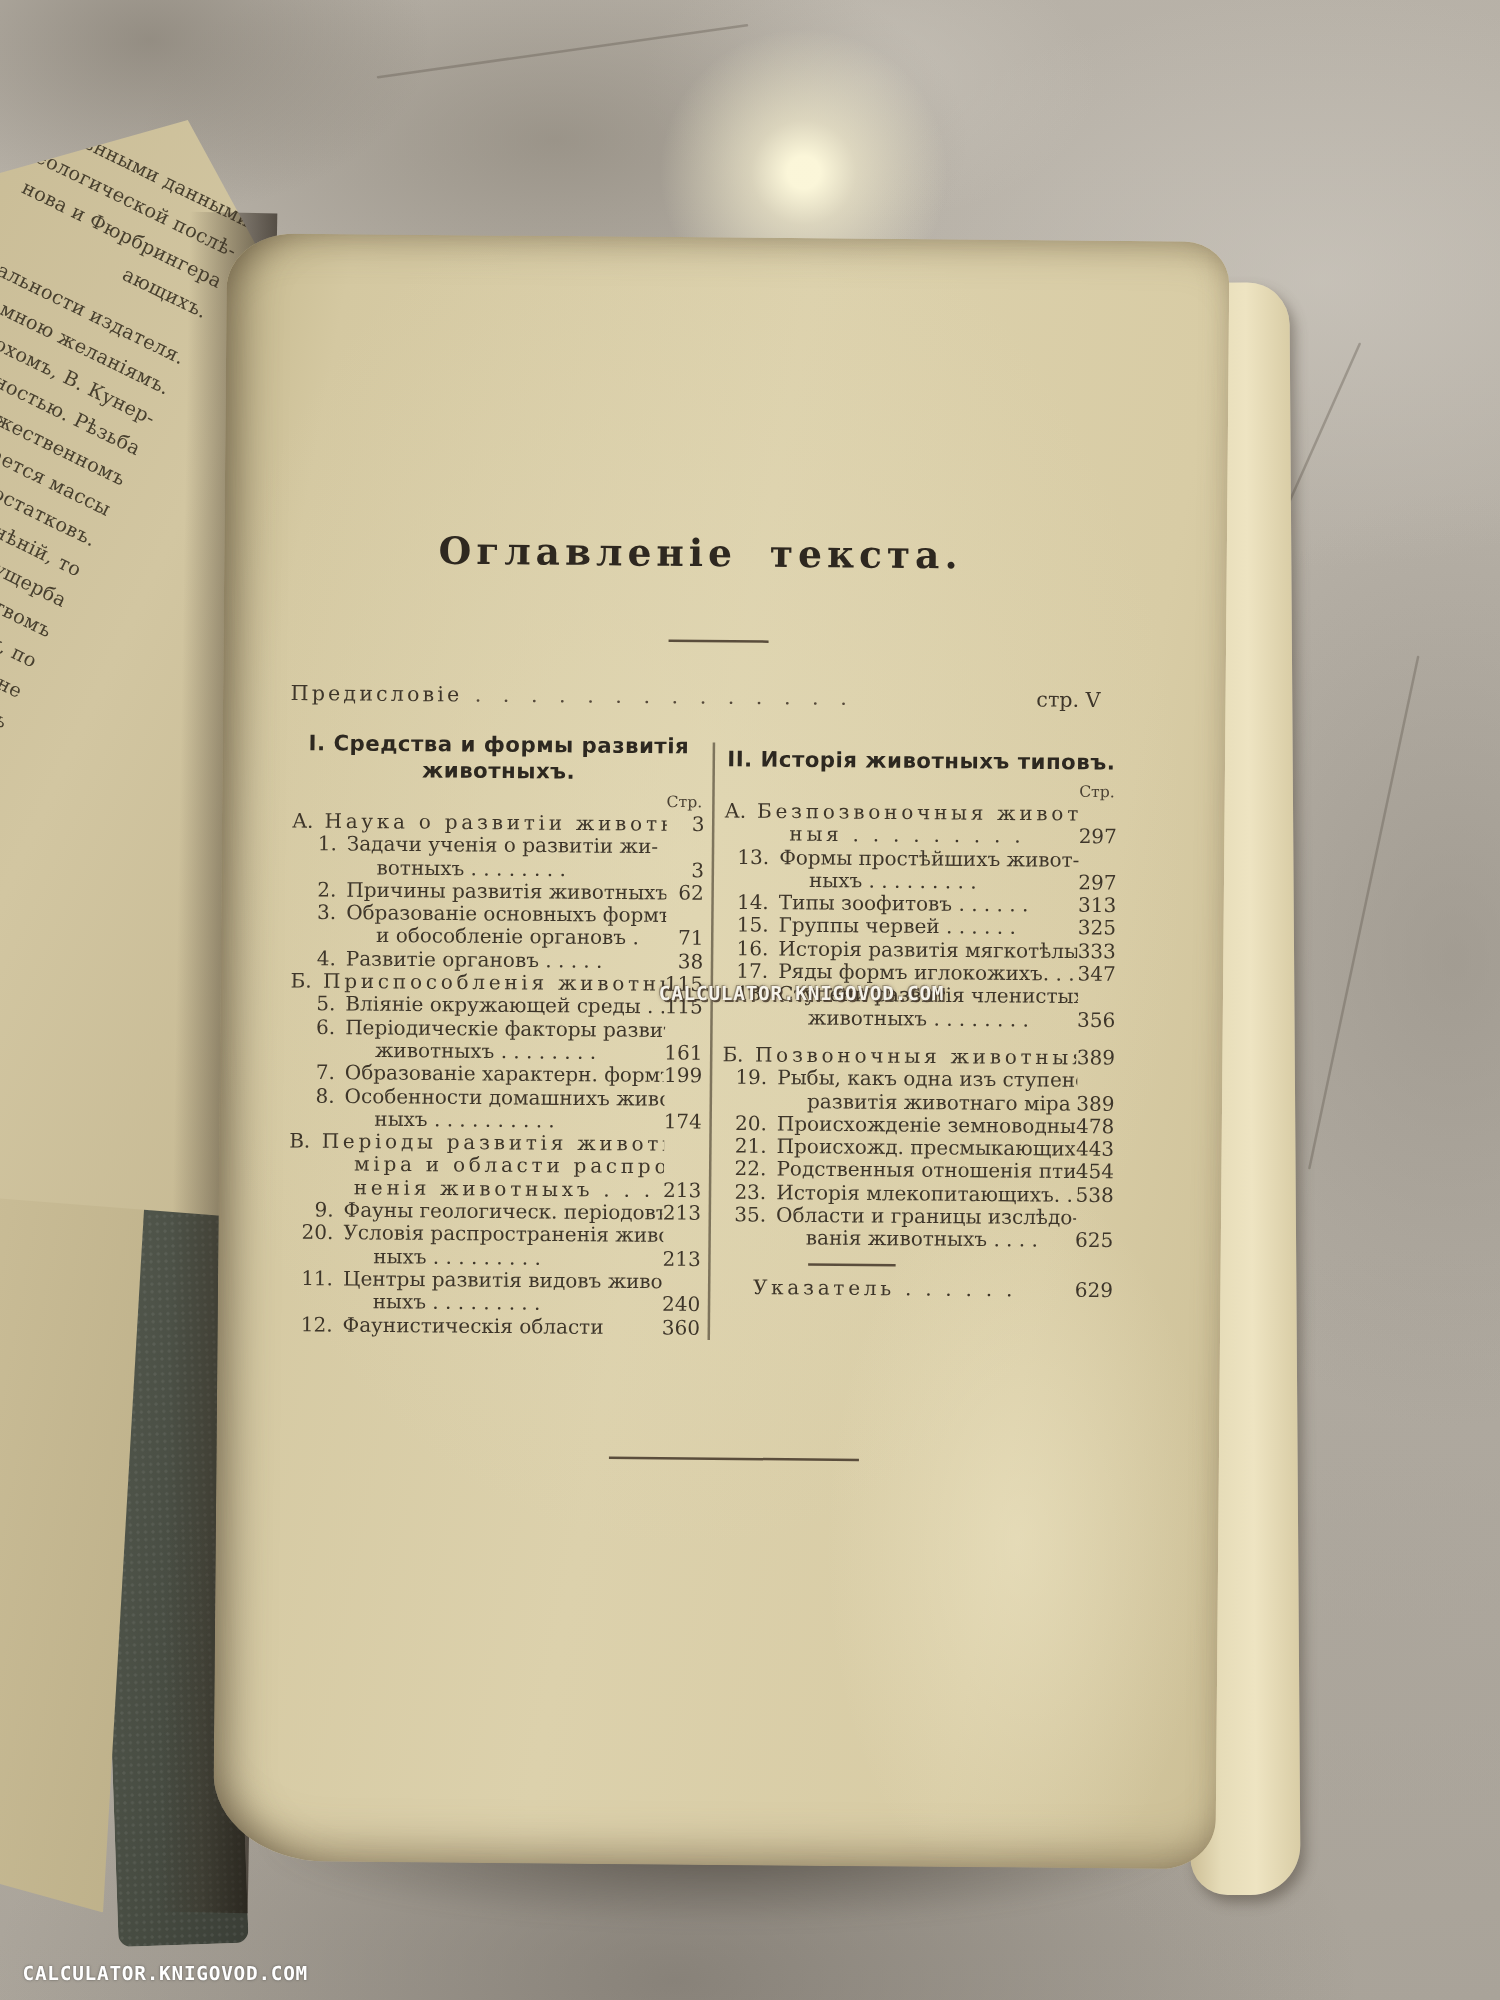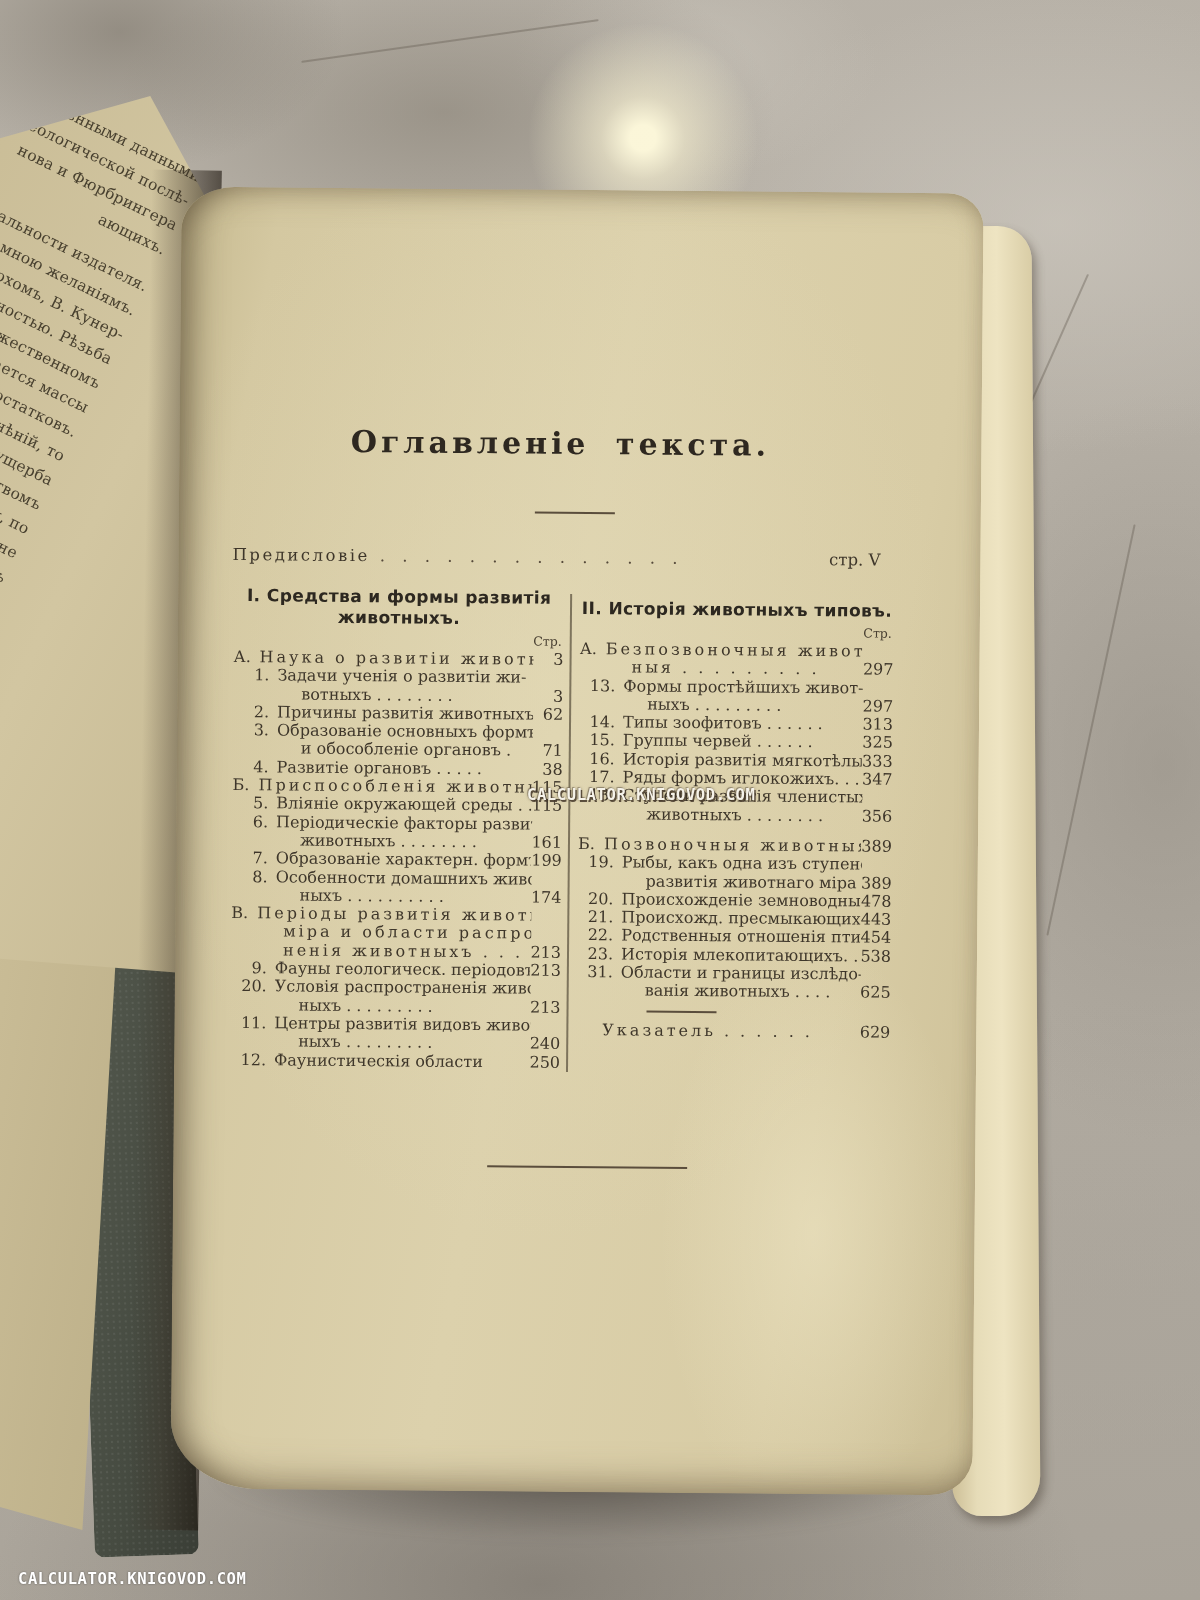--- a/index.html
+++ b/index.html
@@ -293,21 +293,21 @@
           <span class="txt">Центры развитія видовъ живот-</span>
           <span class="pg"></span>
         </div>
         <div class="row cont">
           <span class="txt">ныхъ . . . . . . . . .</span>
           <span class="pg">240</span>
         </div>
         <div class="row num">
           <span class="ln">12.</span>
           <span class="txt">Фаунистическія области</span>
-          <span class="pg">250</span>
+          <span class="pg">360</span>
         </div>
       </div>
   </div>
 
   <div class="col col-right">
     <div class="col-heading">
       <div>II. Исторія животныхъ типовъ.</div>
     </div>
     <div class="str-label">Стр.</div>
     <div id="rightColLines">
@@ -387,21 +387,21 @@
           <span class="ln">22.</span>
           <span class="txt">Родственныя отношенія птицъ.</span>
           <span class="pg">454</span>
         </div>
         <div class="row num">
           <span class="ln">23.</span>
           <span class="txt">Исторія млекопитающихъ. . .</span>
           <span class="pg">538</span>
         </div>
         <div class="row num">
-          <span class="ln">31.</span>
+          <span class="ln">35.</span>
           <span class="txt">Области и границы изслѣдо-</span>
           <span class="pg"></span>
         </div>
         <div class="row cont">
           <span class="txt">ванія животныхъ  . . . .</span>
           <span class="pg">625</span>
         </div>
         <div class="mid-rule"></div>
         <div class="row sec">
           <span class="ln"></span>

